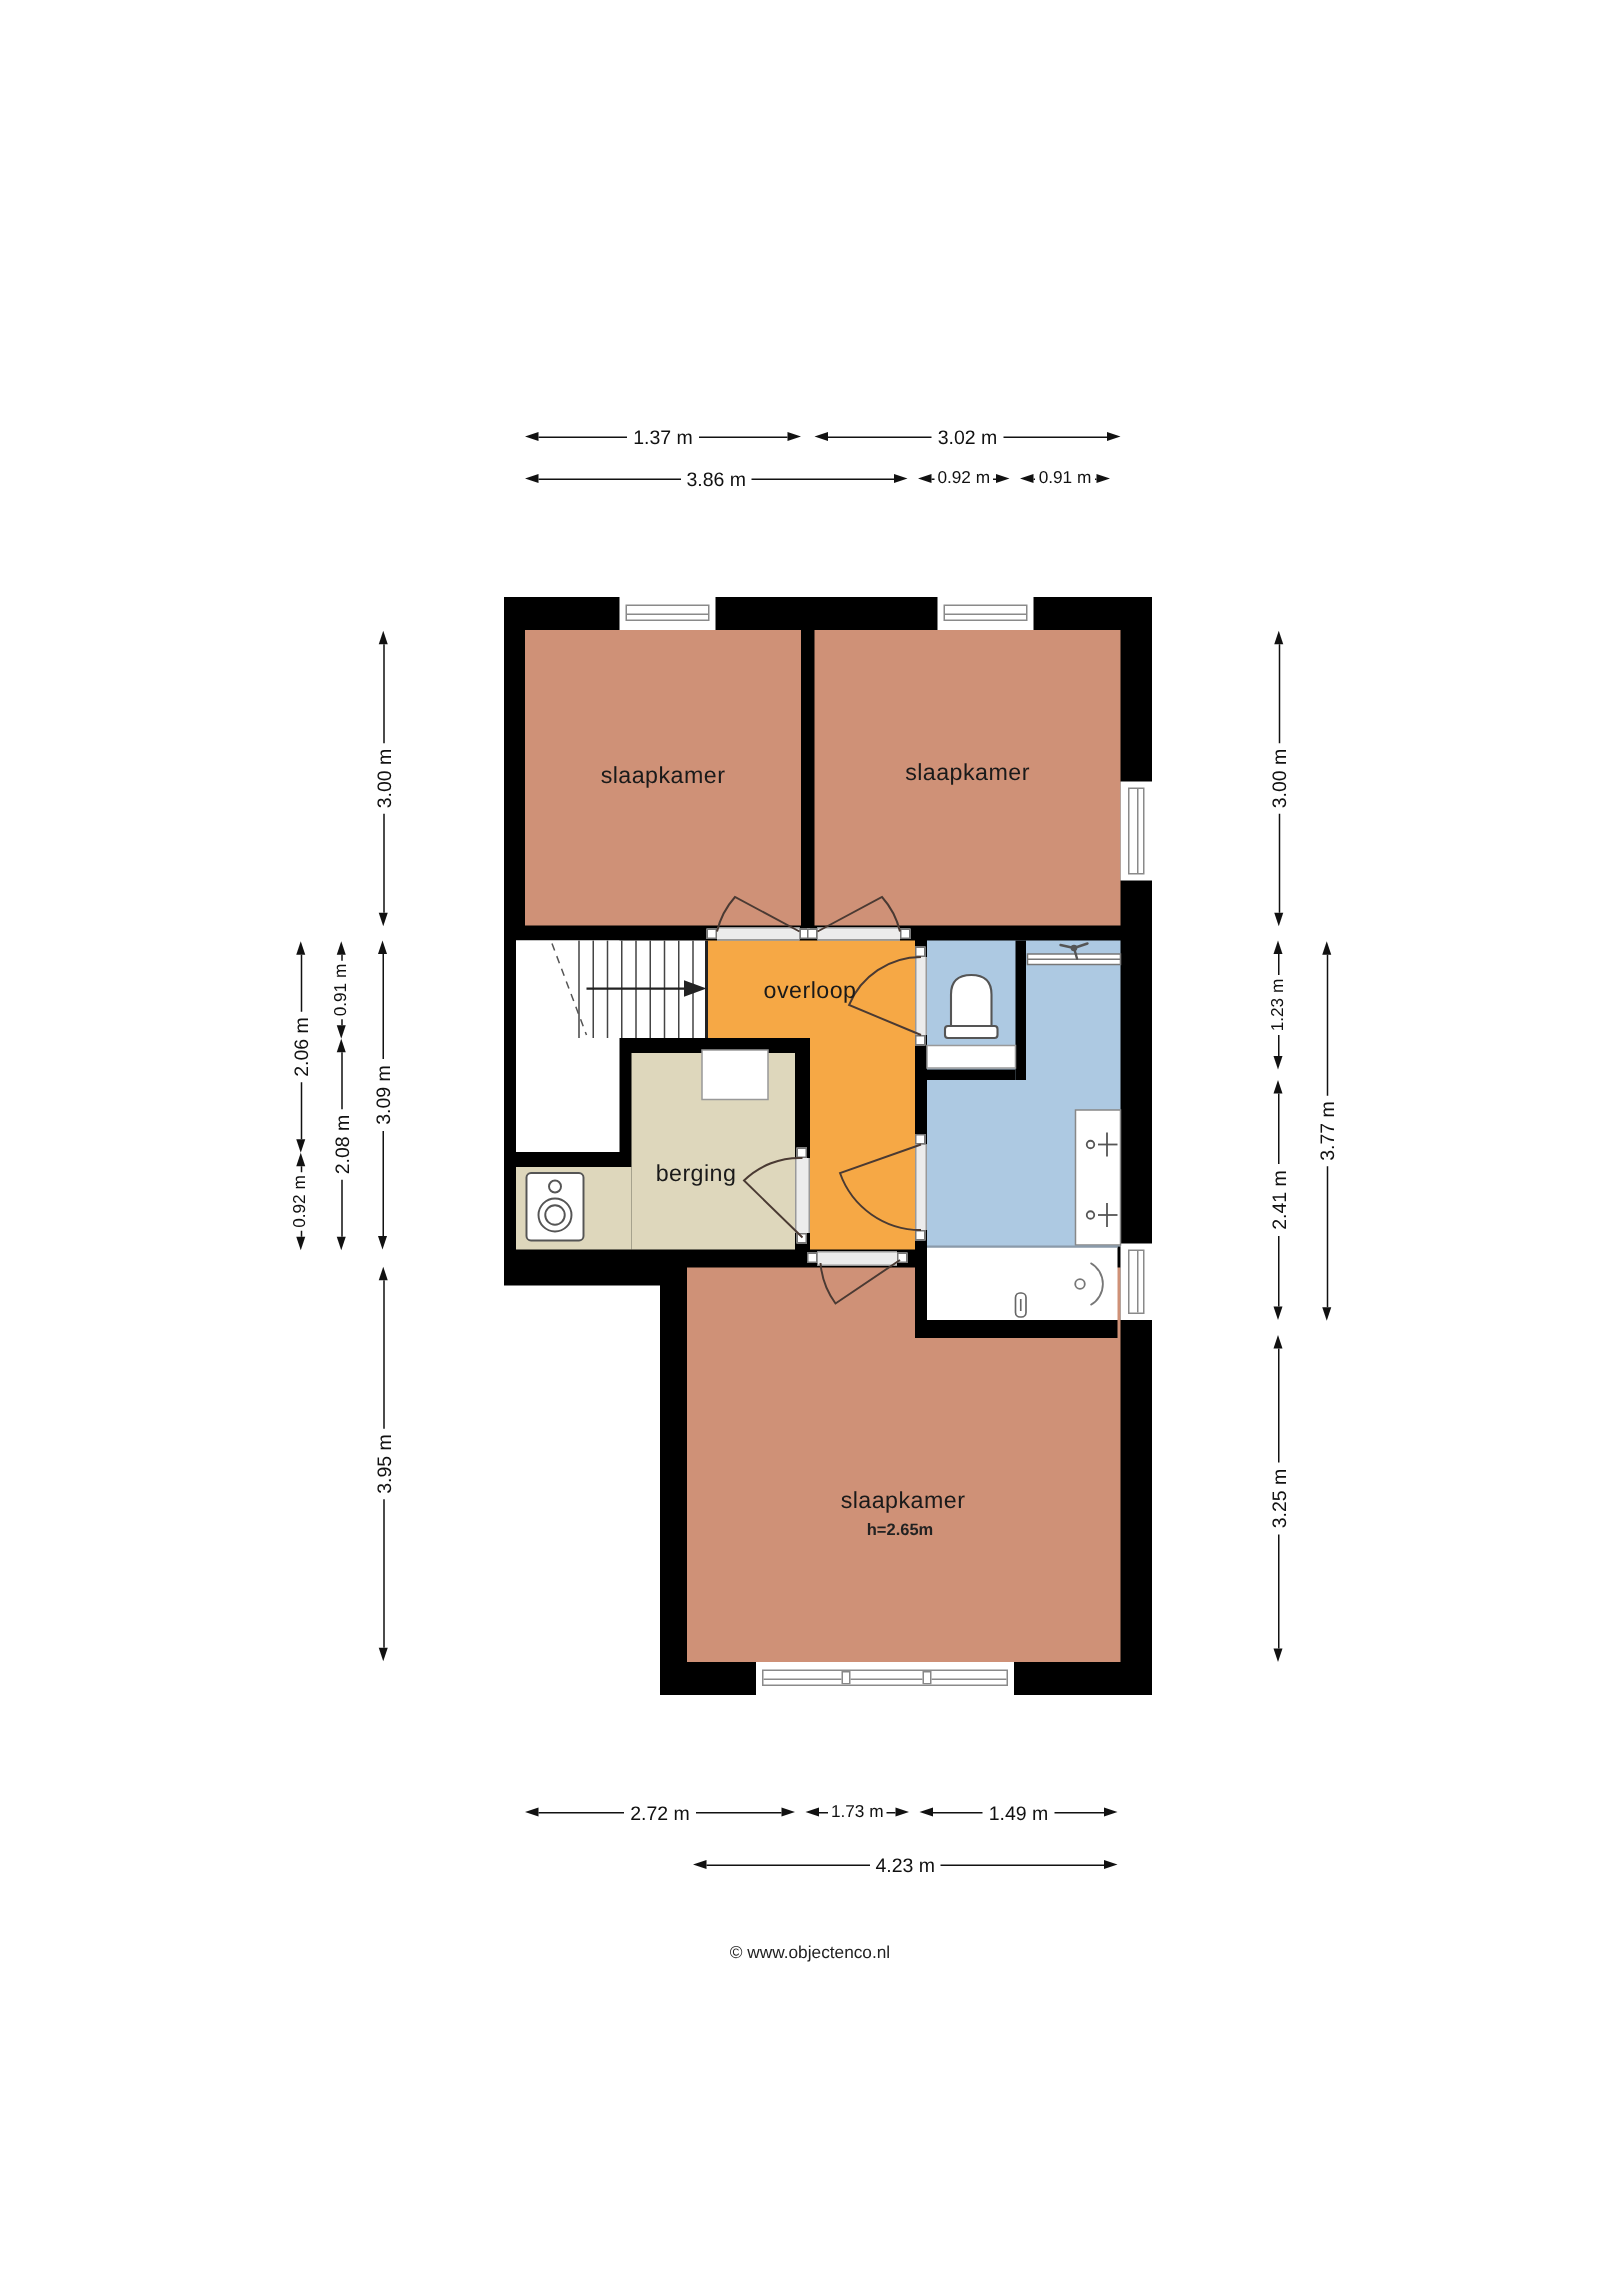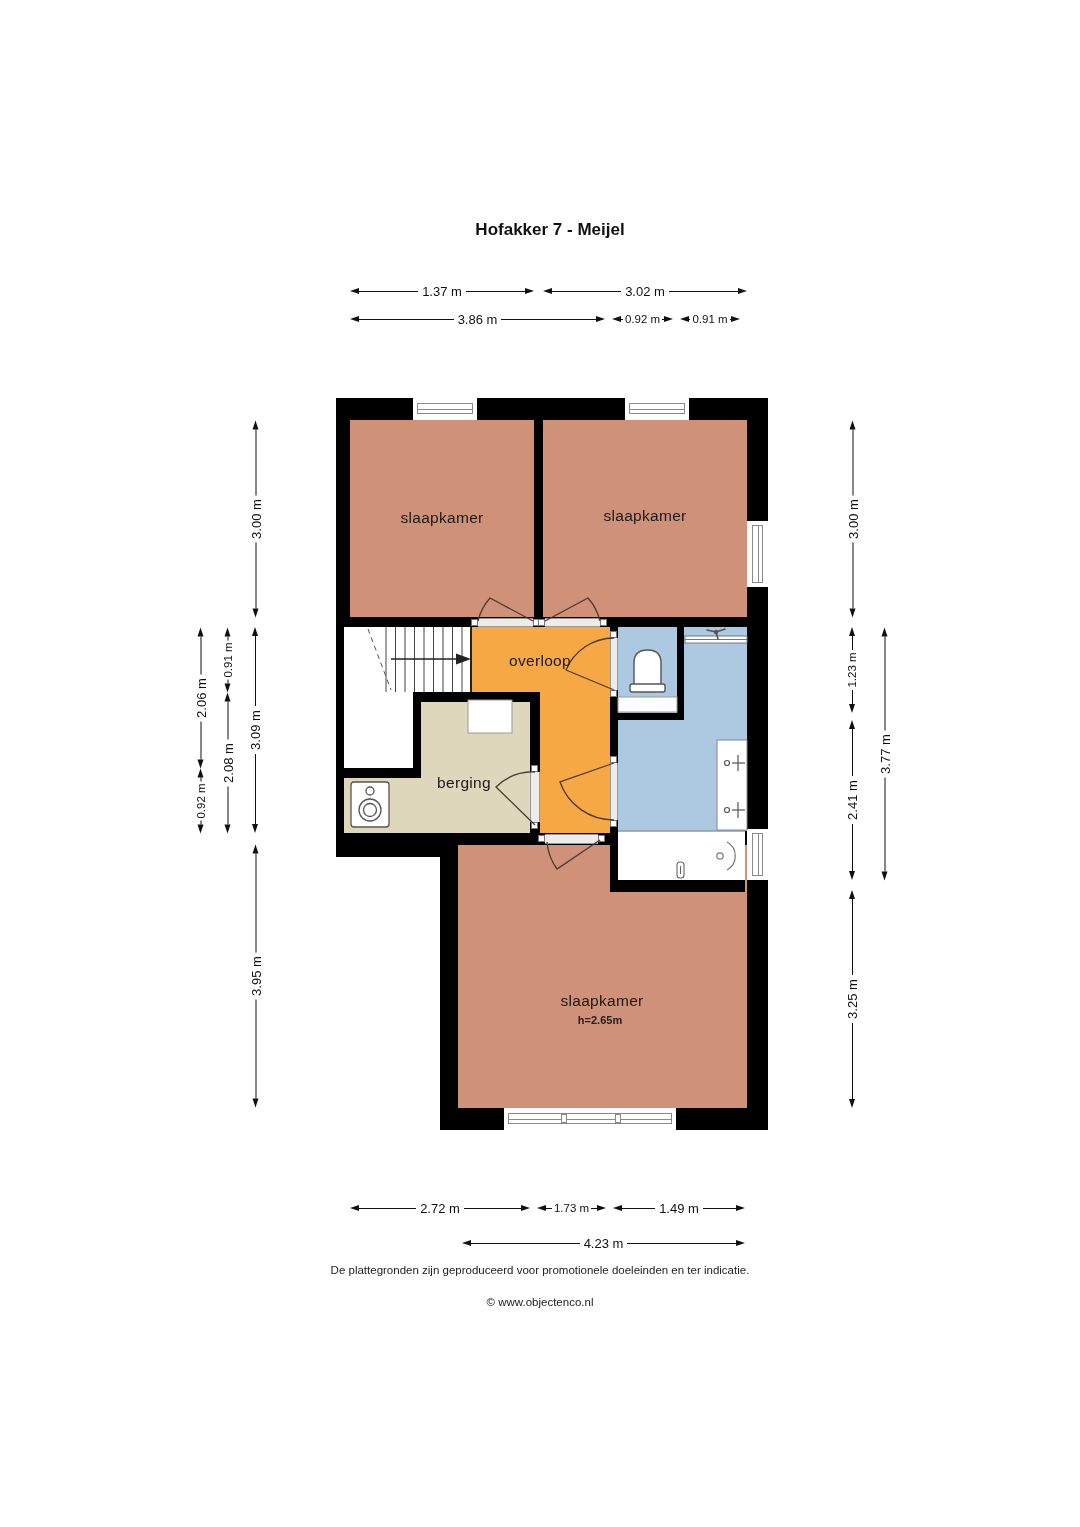--- a/index.html
+++ b/index.html
@@ -26,21 +26,20 @@
   .glass .midH{position:absolute;left:0;right:0;top:50%;border-top:1px solid #8a8a8a;}
   .glass .midV{position:absolute;top:0;bottom:0;left:50%;border-left:1px solid #8a8a8a;}
   .mullion{position:absolute;width:6px;height:9px;background:#fff;border:1px solid #888;box-sizing:border-box;top:0;}
   svg{position:absolute;left:0;top:0;pointer-events:none;}
 </style>
 </head>
 <body>
 
 <div id="canvas">
 
-  <div class="title-line" style="top:220px">Hofakker 7 - Meijel</div>
 
   <div class="wall" style="left:336px;top:398px;width:432px;height:459px"></div>
   <div class="wall" style="left:440px;top:833px;width:328px;height:297px"></div>
 
   <div class="room" style="left: 350px; top: 420px; width: 184px; height: 197px; background-color: rgb(207, 145, 119);"></div>
   <div class="room" style="left: 543px; top: 420px; width: 204px; height: 197px; background-color: rgb(207, 145, 119);"></div>
   <div class="room" style="left: 344px; top: 627px; width: 127px; height: 65px; background-color: rgb(255, 255, 255);"></div>
   <div class="room" style="left: 344px; top: 627px; width: 69px; height: 141px; background-color: rgb(255, 255, 255);"></div>
   <div class="room" style="left: 471px; top: 627px; width: 139px; height: 65px; background-color: rgb(246, 168, 69);"></div>
   <div class="room" style="left: 540px; top: 692px; width: 70px; height: 141px; background-color: rgb(246, 168, 69);"></div>
@@ -322,16 +321,15 @@
       <span class="arrR"></span>
   </div>
   <div class="dim v" style="left:758px;top:745px;width:253px">
     <span class="arrL"></span>
       <span class="ln"></span>
       <span class="lbl">3.77 m</span>
       <span class="ln"></span>
       <span class="arrR"></span>
   </div>
 
-  <div class="footer-line" style="top:1264px">De plattegronden zijn geproduceerd voor promotionele doeleinden en ter indicatie.</div>
   <div class="footer-line" style="top:1296px">© www.objectenco.nl</div>
 
 </div>
 
 </body></html>

